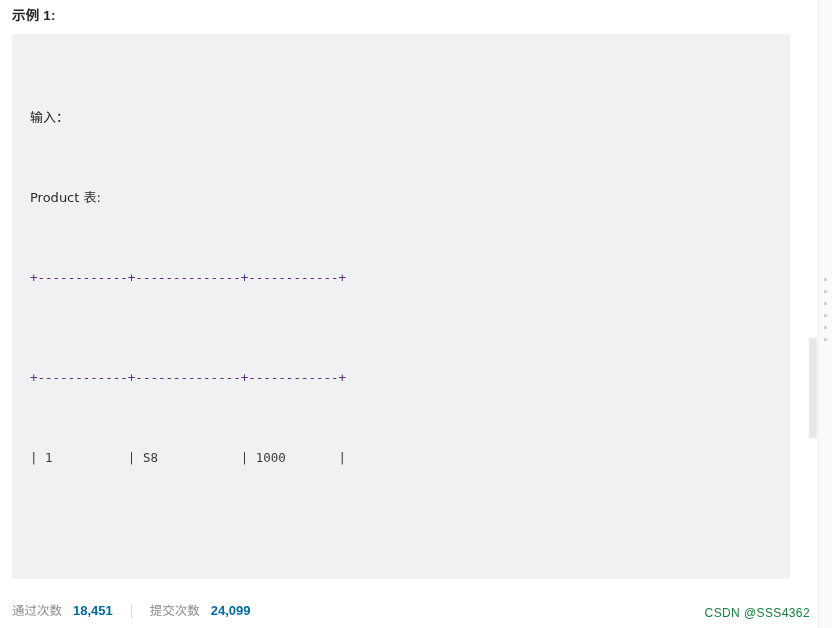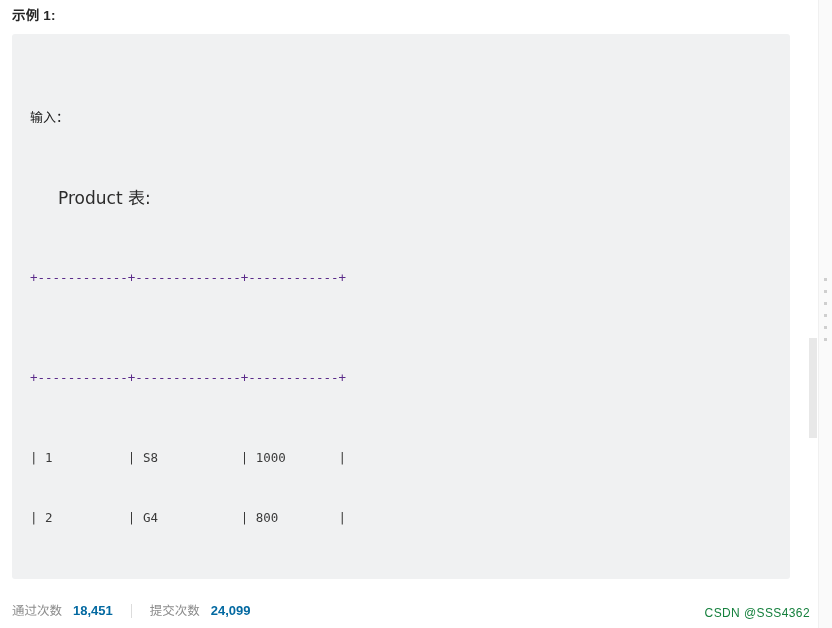--- a/index.html
+++ b/index.html
@@ -63,23 +63,22 @@
   .line { white-space: pre; min-height: 20px; }
 
   .cjk-bold {
     font-family: "DejaVu Sans", "Liberation Sans", sans-serif;
     font-weight: 400;
     font-size: 13px;
     color: #1b1b1b;
   }
   .cjk {
     font-family: "DejaVu Sans", "Liberation Sans", sans-serif;
-    font-size: 17px;
+    font-size: 13px;
     color: #2b2b2b;
-    margin-left: 28px;
   }
   .sep  { color: #5b2b8a; }
   .txt  { color: #2b2b2b; }
   .num  { color: #3a3a3a; }
 
   
   .footer {
     position: absolute;
     left: 12px;
     top: 602px;
@@ -171,21 +170,20 @@
       <div class="line cjk-bold">输入：</div>
 
       <div class="line cjk">Product 表:</div>
 
       <div class="line sep">+------------+--------------+------------+</div>
 
 
       <div class="line sep">+------------+--------------+------------+</div>
 
       <div class="line num">| 1          | S8           | 1000       |</div>
-      <div class="line num">| 2          | G4           | 800        |</div>
       
 
       
 
       
 
       
 
       
 

